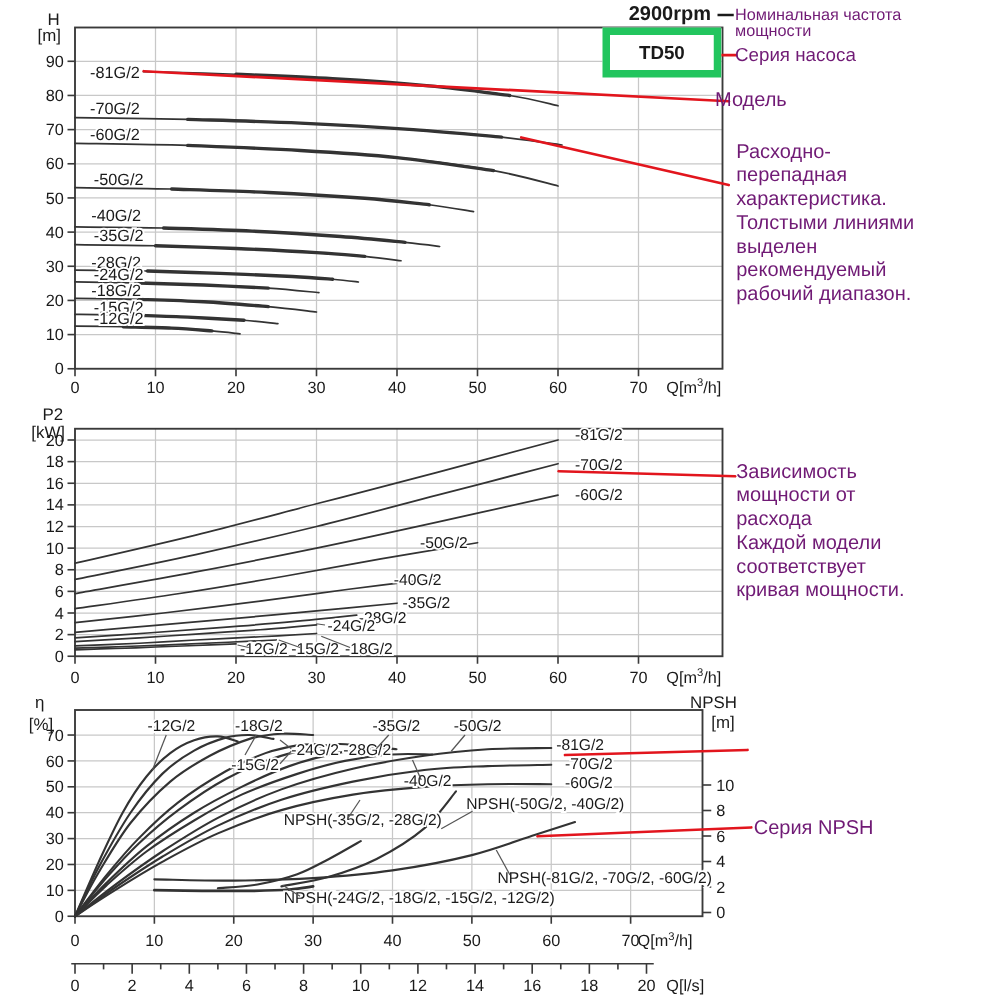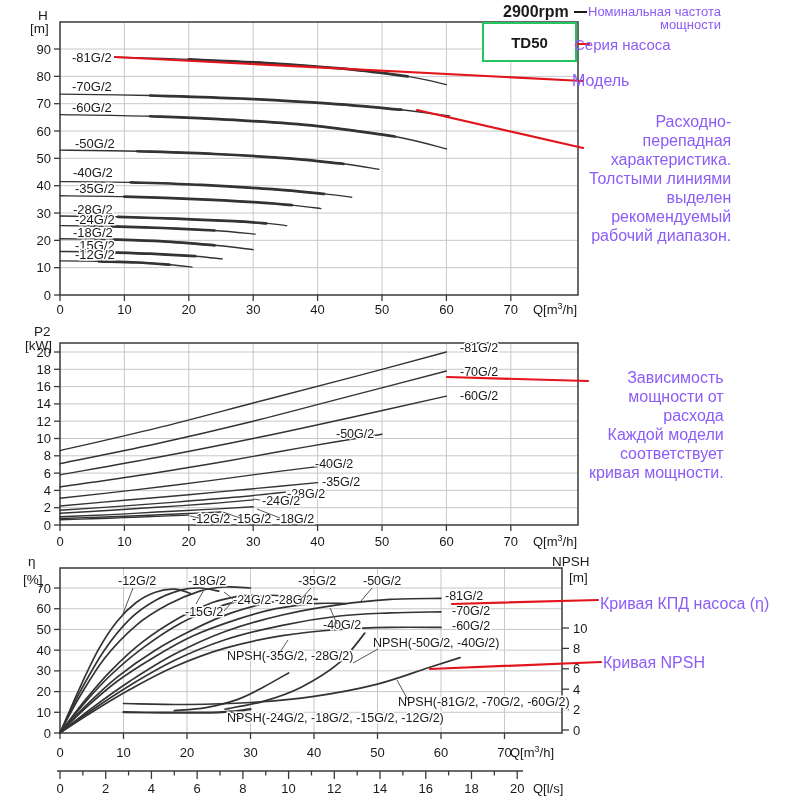--- a/index.html
+++ b/index.html
@@ -1,22 +1,22 @@
 <!DOCTYPE html>
 <html><head>
 <meta charset="utf-8">
 <style>
   html,body{margin:0;padding:0;background:#fff;}
   #stage{position:relative;width:800px;height:800px;background:#fff;overflow:hidden;
          font-family:"Liberation Sans",sans-serif;color:#1a1a1a;}
   #chart-svg{position:absolute;left:0;top:0;}
-  .ann{position:absolute;color:#8b5cf6;white-space:nowrap;text-align:right;}
+  .ann{position:absolute;color:#701a75;white-space:nowrap;}
   .ann div{white-space:nowrap;}
   #rpm-label{position:absolute;left:503px;top:3px;font-size:16px;font-weight:bold;}
-  #series-box{position:absolute;left:482px;top:22px;width:95px;height:40px;border:2px solid #22c55e;
+  #series-box{position:absolute;left:482px;top:22px;width:95px;height:40px;border:6px solid #22c55e;
               box-sizing:border-box;display:flex;align-items:center;justify-content:center;
               font-size:15px;font-weight:600;background:#fff;}
   text{font-family:"Liberation Sans",sans-serif;fill:#1a1a1a;}
   .ticknum{font-size:13px;}
   .axistitle{font-size:13.5px;}
   .curvelabel{font-size:13px;paint-order:stroke;stroke:#ffffff;stroke-width:3px;}
   .curvelabel2{font-size:12.5px;paint-order:stroke;stroke:#ffffff;stroke-width:3px;}
 </style>
 </head>
 <body>
@@ -446,21 +446,21 @@
     </svg>
 
   <div id="rpm-label">2900rpm</div>
   <div id="series-box">TD50</div>
 
   <div class="ann" style="left:588px;top:6px;font-size:13px;line-height:12.5px;">
     <div>Номинальная частота</div>
     <div>мощности</div>
   </div>
 
-  <div class="ann" style="left:574px;top:36px;font-size:15px;line-height:18px;">
+  <div class="ann" style="left:588px;top:36px;font-size:15px;line-height:18px;">
     <div>Серия насоса</div>
   </div>
 
   <div class="ann" style="left:572px;top:71px;font-size:16px;line-height:19px;">
     <div>Модель</div>
   </div>
 
   <div class="ann" style="left:589px;top:368px;font-size:16px;line-height:19px;">
     <div>Зависимость</div>
     <div>мощности от</div>
@@ -473,20 +473,17 @@
   <div class="ann" style="left:589px;top:112px;font-size:16px;line-height:19px;">
     <div>Расходно-</div>
     <div>перепадная</div>
     <div>характеристика.</div>
     <div>Толстыми линиями</div>
     <div>выделен</div>
     <div>рекомендуемый</div>
     <div>рабочий диапазон.</div>
   </div>
 
-  <div class="ann" style="left:600px;top:594px;font-size:16px;line-height:19px;">
-    <div>Кривая КПД насоса (η)</div>
-  </div>
 
   <div class="ann" style="left:603px;top:653px;font-size:16px;line-height:19px;">
-    <div>Кривая NPSH</div>
+    <div>Серия NPSH</div>
   </div>
 </div>
 
 </body></html>

